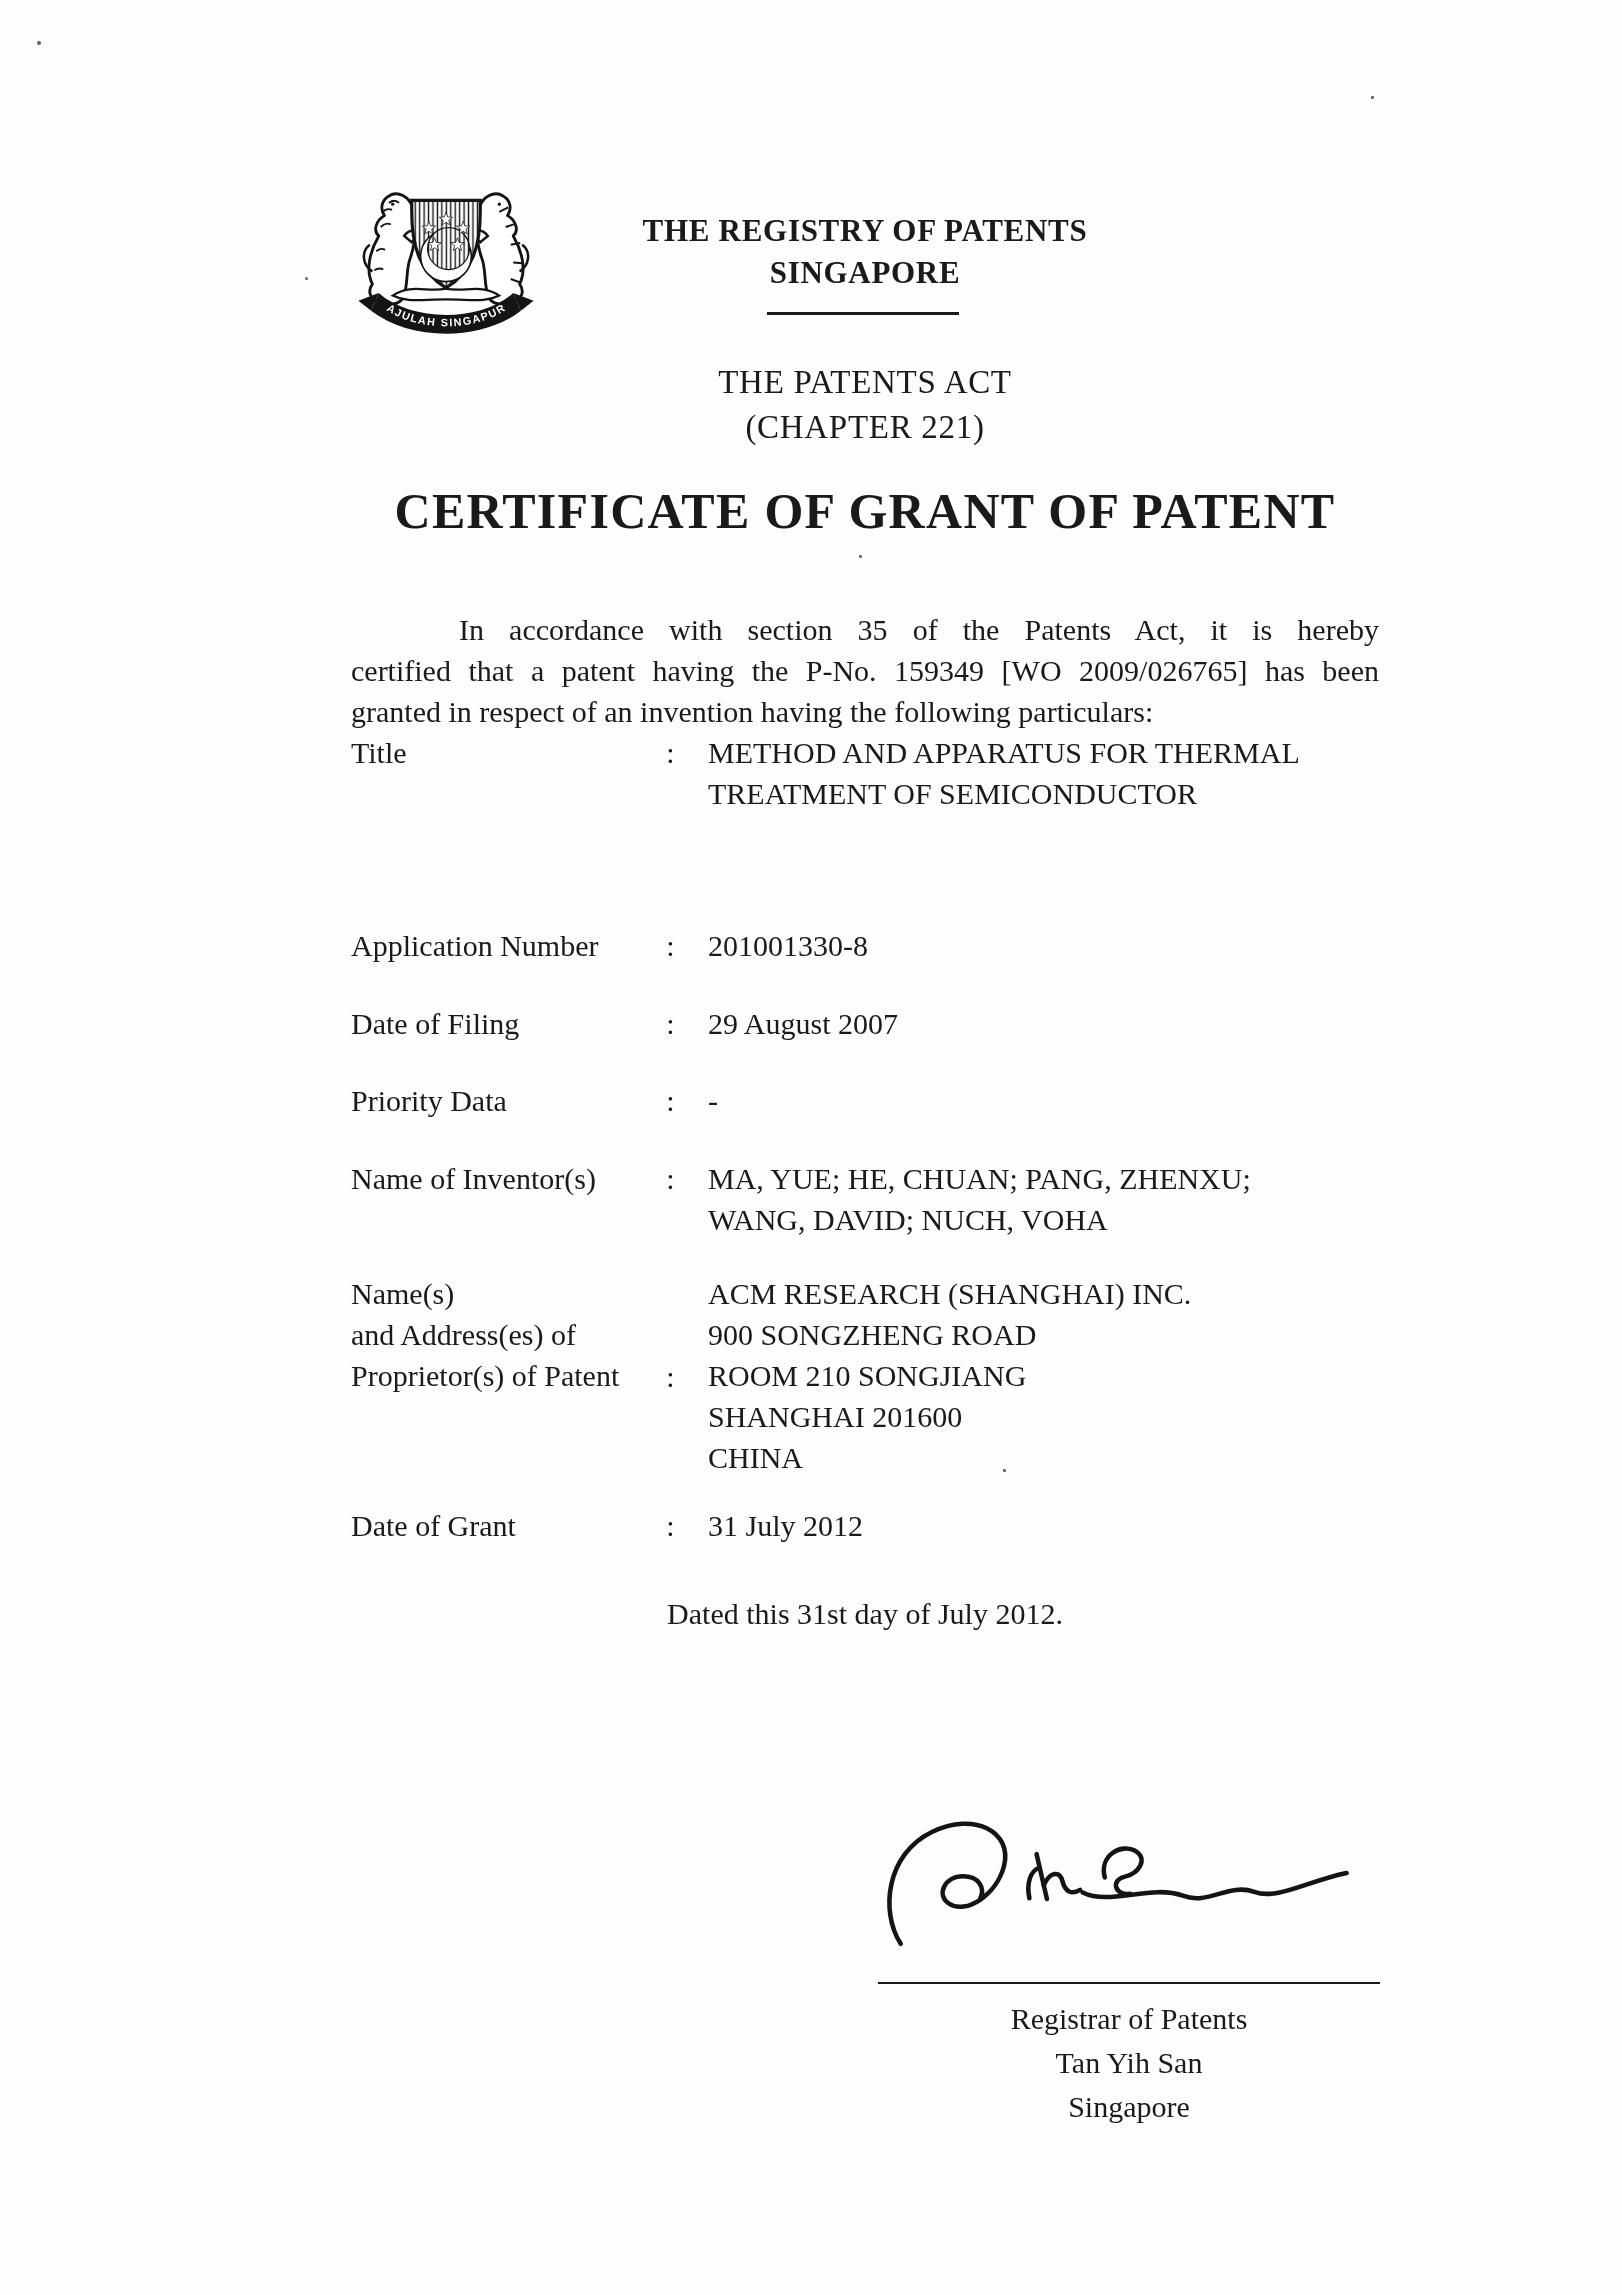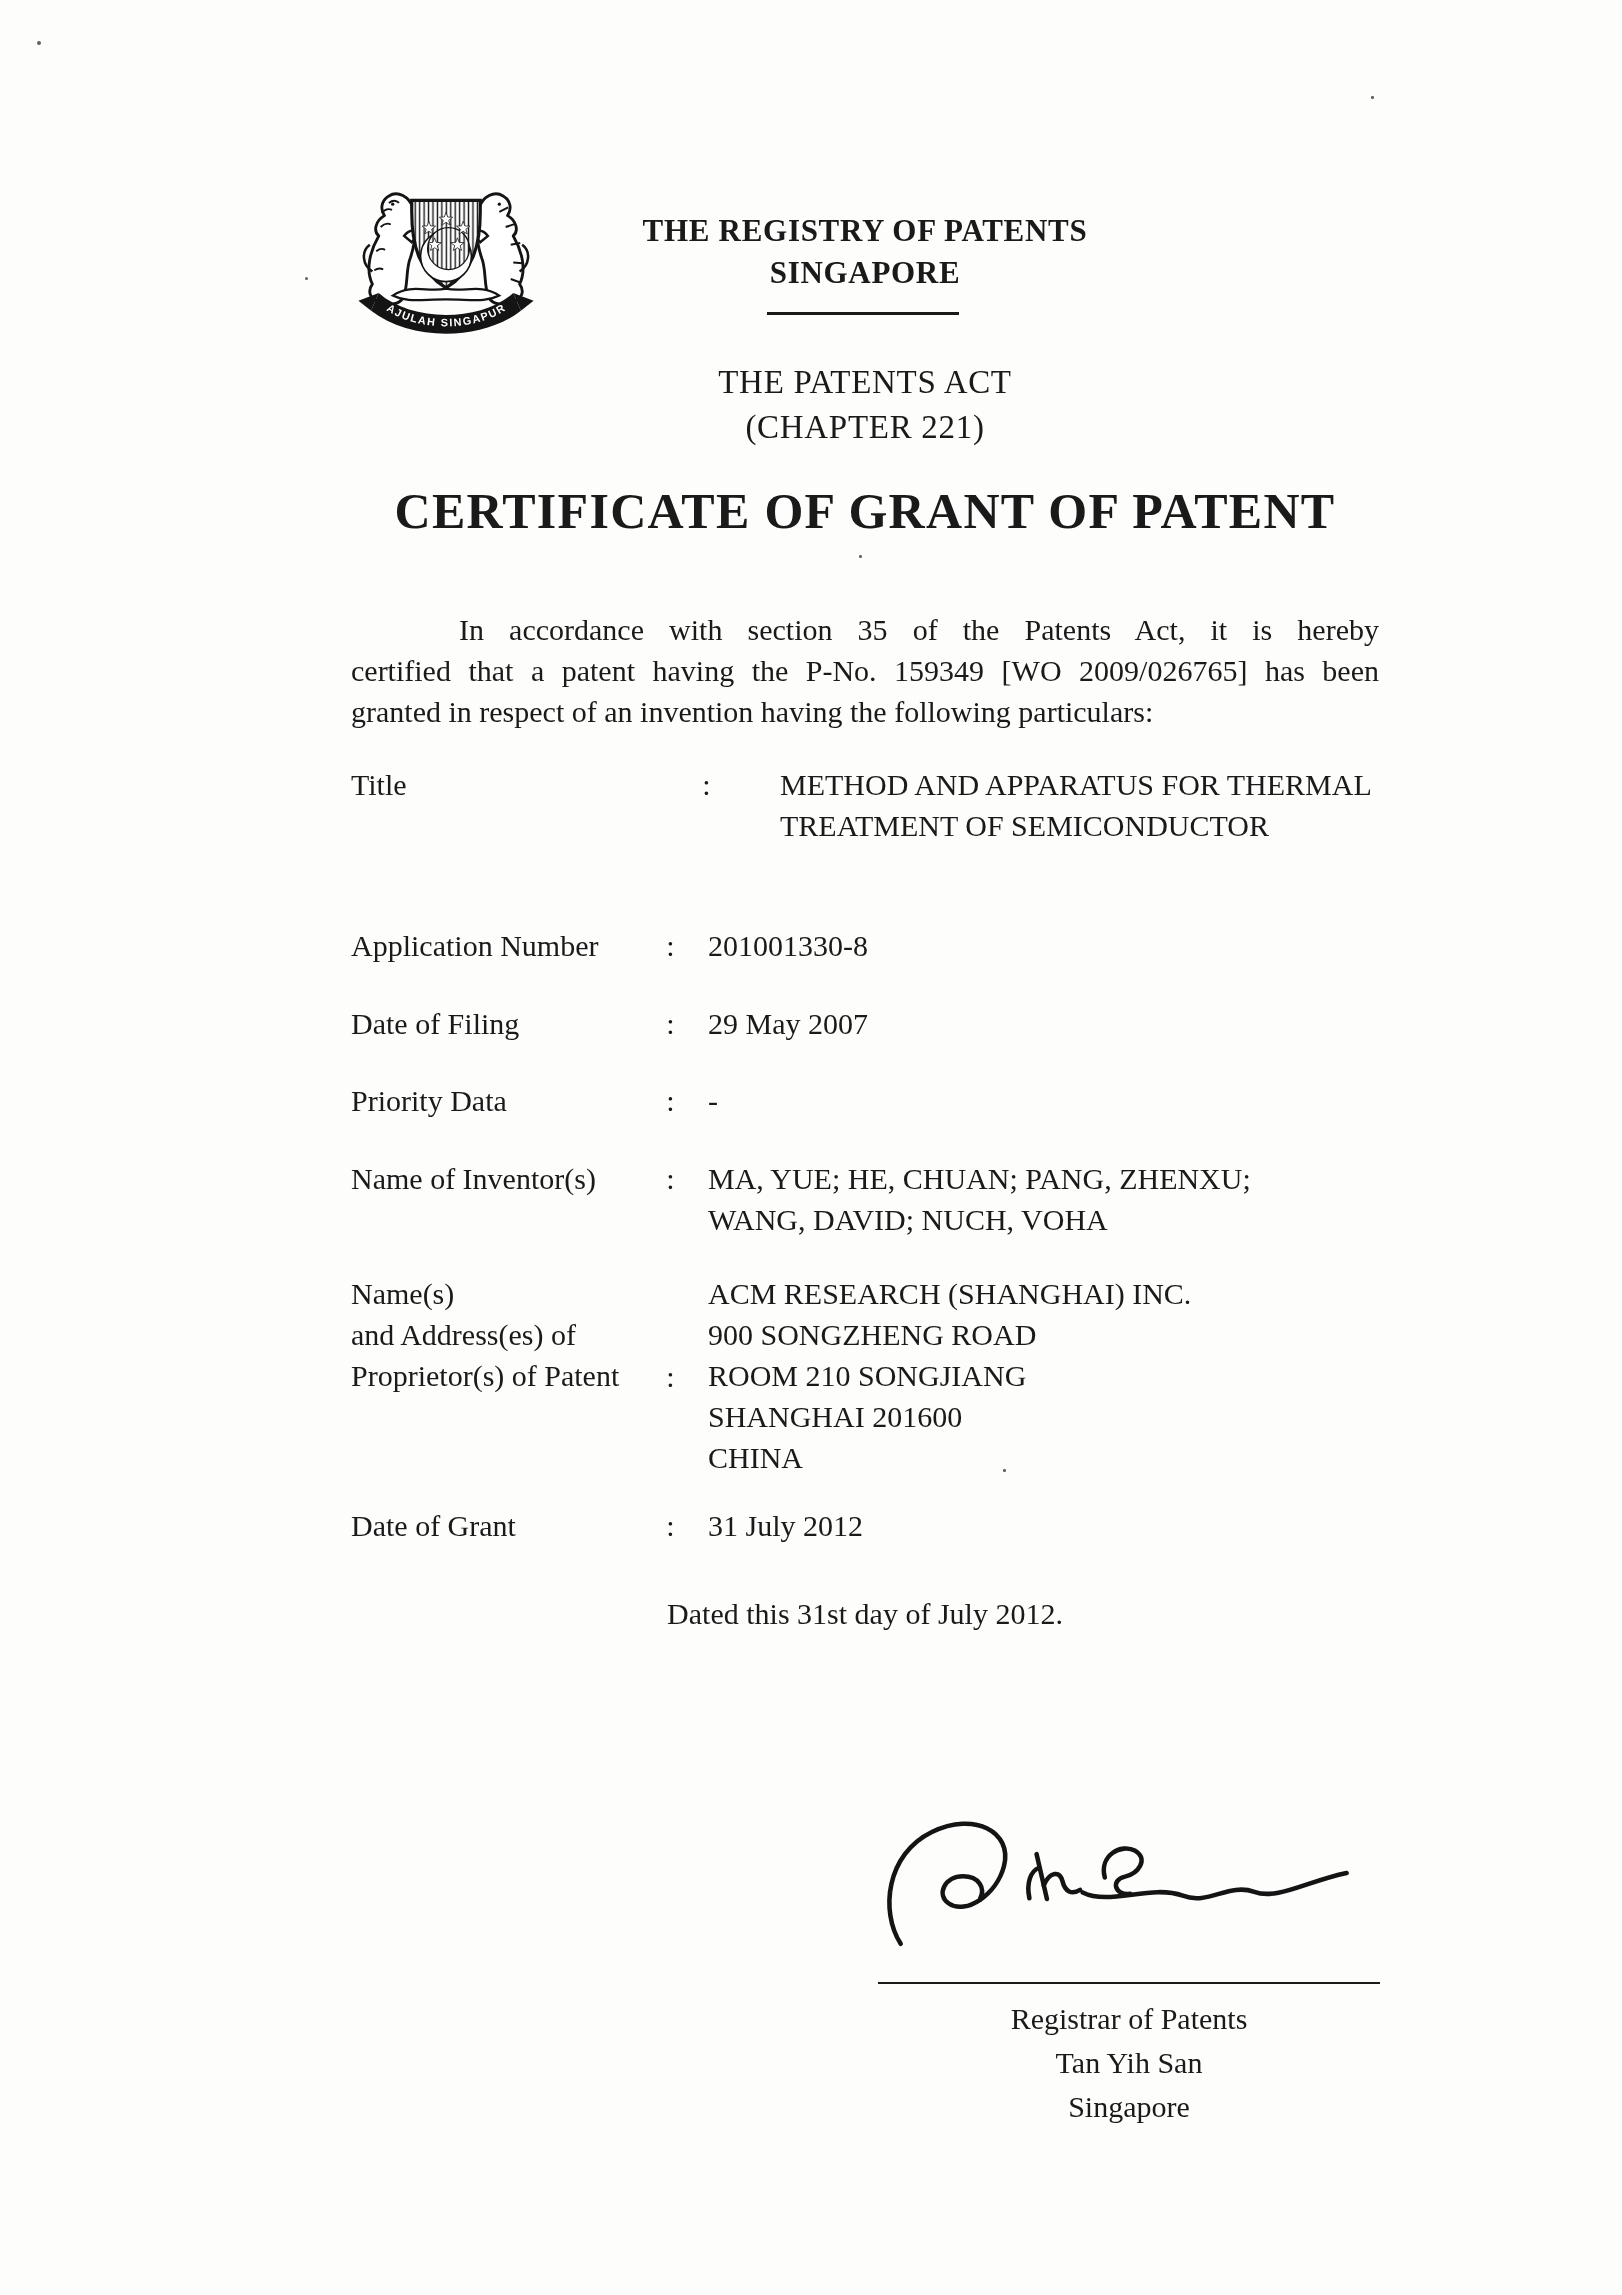--- a/index.html
+++ b/index.html
@@ -75,21 +75,21 @@
     display: flex;
     font-size: 30px;
     line-height: 41px;
   }
   .row .label { width: 310px; flex: none; }
   .row .colon { width: 47px; flex: none; padding-left: 5.3px; box-sizing: border-box; }
   .row .value { flex: 1; }
   .row .value div, .row .label div { white-space: nowrap; }
   .colon-offset { padding-top: 83px; }
 
-  .row-title      { top: 764px; gap: 36px; }
+  .row-title      { top: 732px; }
   .row-appnum     { top: 925px; }
   .row-filing     { top: 1003px; }
   .row-priority   { top: 1080px; }
   .row-inventors  { top: 1158px; }
   .row-proprietor { top: 1273px; }
   .row-grant      { top: 1505px; }
 
   .dated-line {
     position: absolute;
     left: 351px; top: 1593px;
@@ -219,21 +219,21 @@
 
   <div class="row row-appnum">
     <div class="label">Application Number</div>
     <div class="colon">:</div>
     <div class="value">201001330-8</div>
   </div>
 
   <div class="row row-filing">
     <div class="label">Date of Filing</div>
     <div class="colon">:</div>
-    <div class="value">29 May 2007</div>
+    <div class="value">29 August 2007</div>
   </div>
 
   <div class="row row-priority">
     <div class="label">Priority Data</div>
     <div class="colon">:</div>
     <div class="value">-</div>
   </div>
 
   <div class="row row-inventors">
     <div class="label">Name of Inventor(s)</div>

